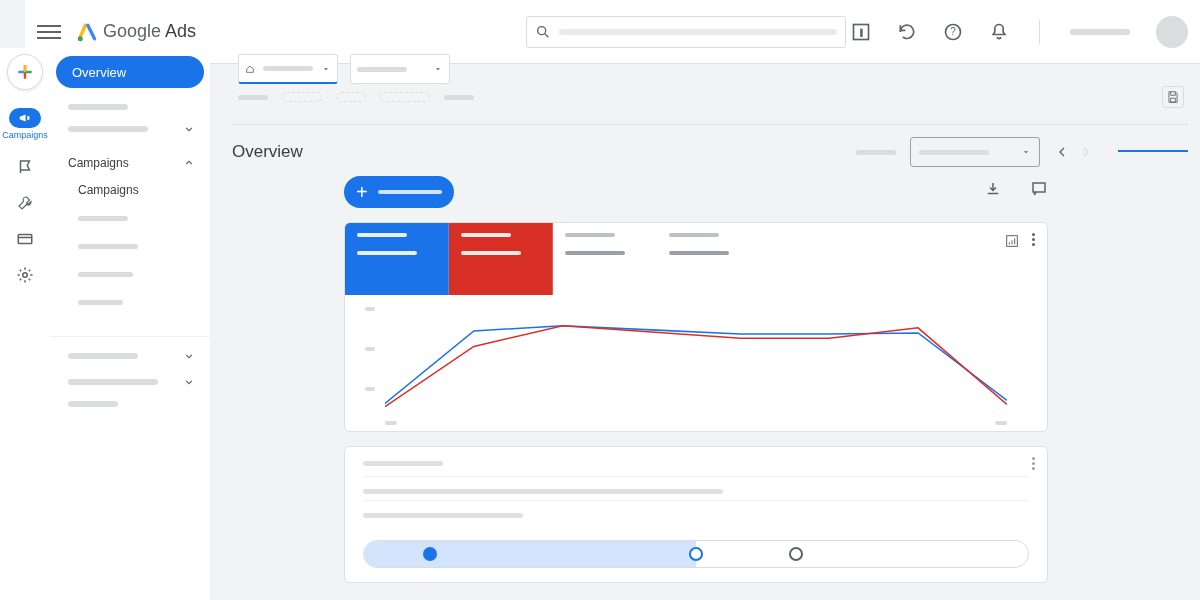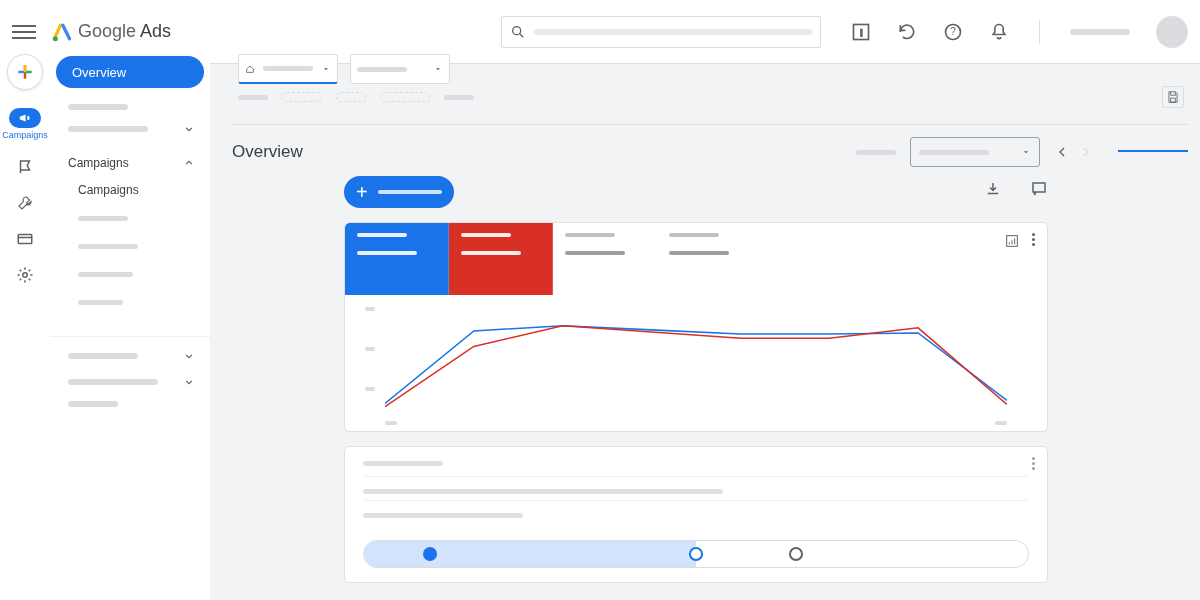--- a/index.html
+++ b/index.html
@@ -1,19 +1,19 @@
 <!DOCTYPE html>
 <html><head>
 <meta charset="utf-8">
 <style>
 * { box-sizing: border-box; margin: 0; padding: 0; font-family: Arial, sans-serif; }
 body { width: 1200px; height: 600px; background: #f1f3f4; overflow: hidden; position: relative; }
 
 
-.header { height: 64px; background: #fff; border-bottom: 1px solid #e0e0e0; display: flex; align-items: center; padding: 0 12px; }
+.header { height: 64px; background: #fff; border-bottom: 1px solid #e0e0e0; display: flex; align-items: center; padding: 0 12px; margin-left: 25px; }
 .hamburger { width: 24px; height: 24px; display: flex; flex-direction: column; justify-content: center; gap: 4px; cursor: pointer; margin-right: 16px; }
 .hamburger span { height: 2px; background: #5f6368; }
 .logo { display: flex; align-items: center; gap: 6px; }
 .logo-icon { width: 20px; height: 20px; }
 .logo-text { font-size: 18px; color: #5f6368; }
 .logo-text b { color: #3c4043; font-weight: 500; }
 .search-box { margin-left: 330px; width: 320px; height: 32px; border: 1px solid #dadce0; border-radius: 2px; display: flex; align-items: center; padding: 0 8px; background: #fff; }
 .search-box svg { width: 16px; height: 16px; }
 .search-line { flex: 1; height: 6px; background: #e8eaed; margin-left: 8px; border-radius: 3px; }
 .header-icons { margin-left: auto; display: flex; align-items: center; gap: 26px; }

